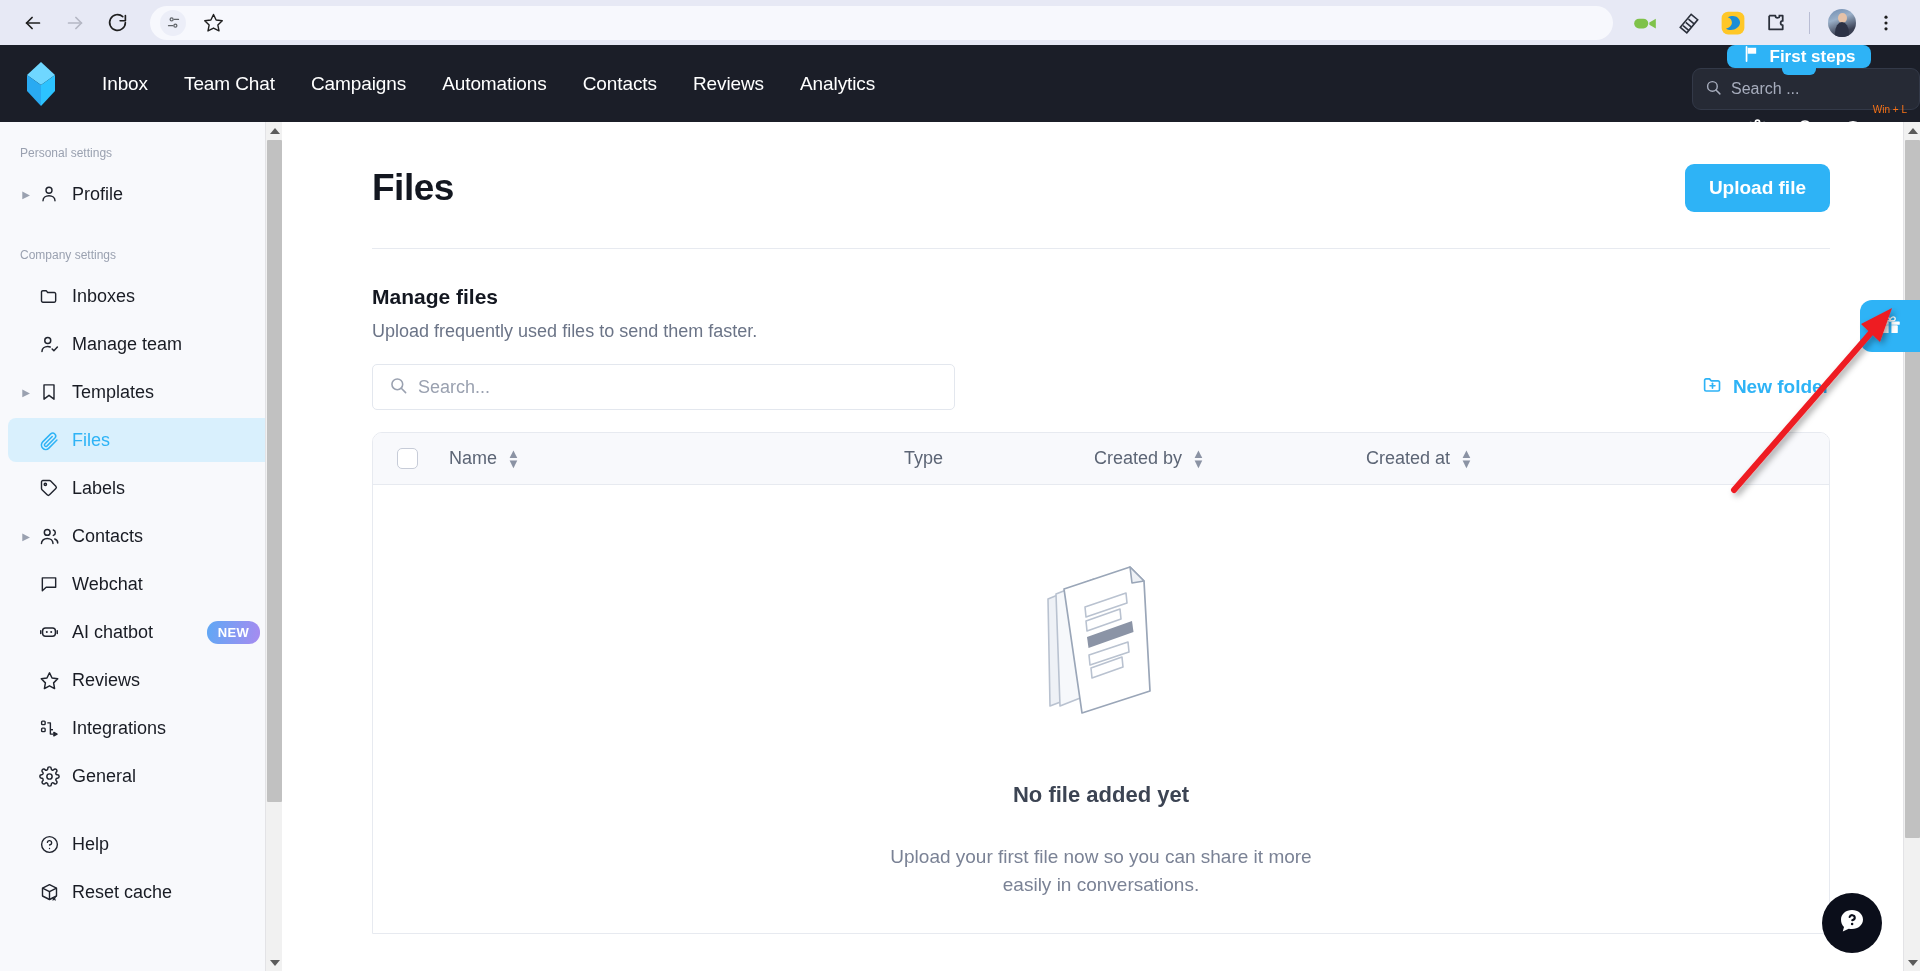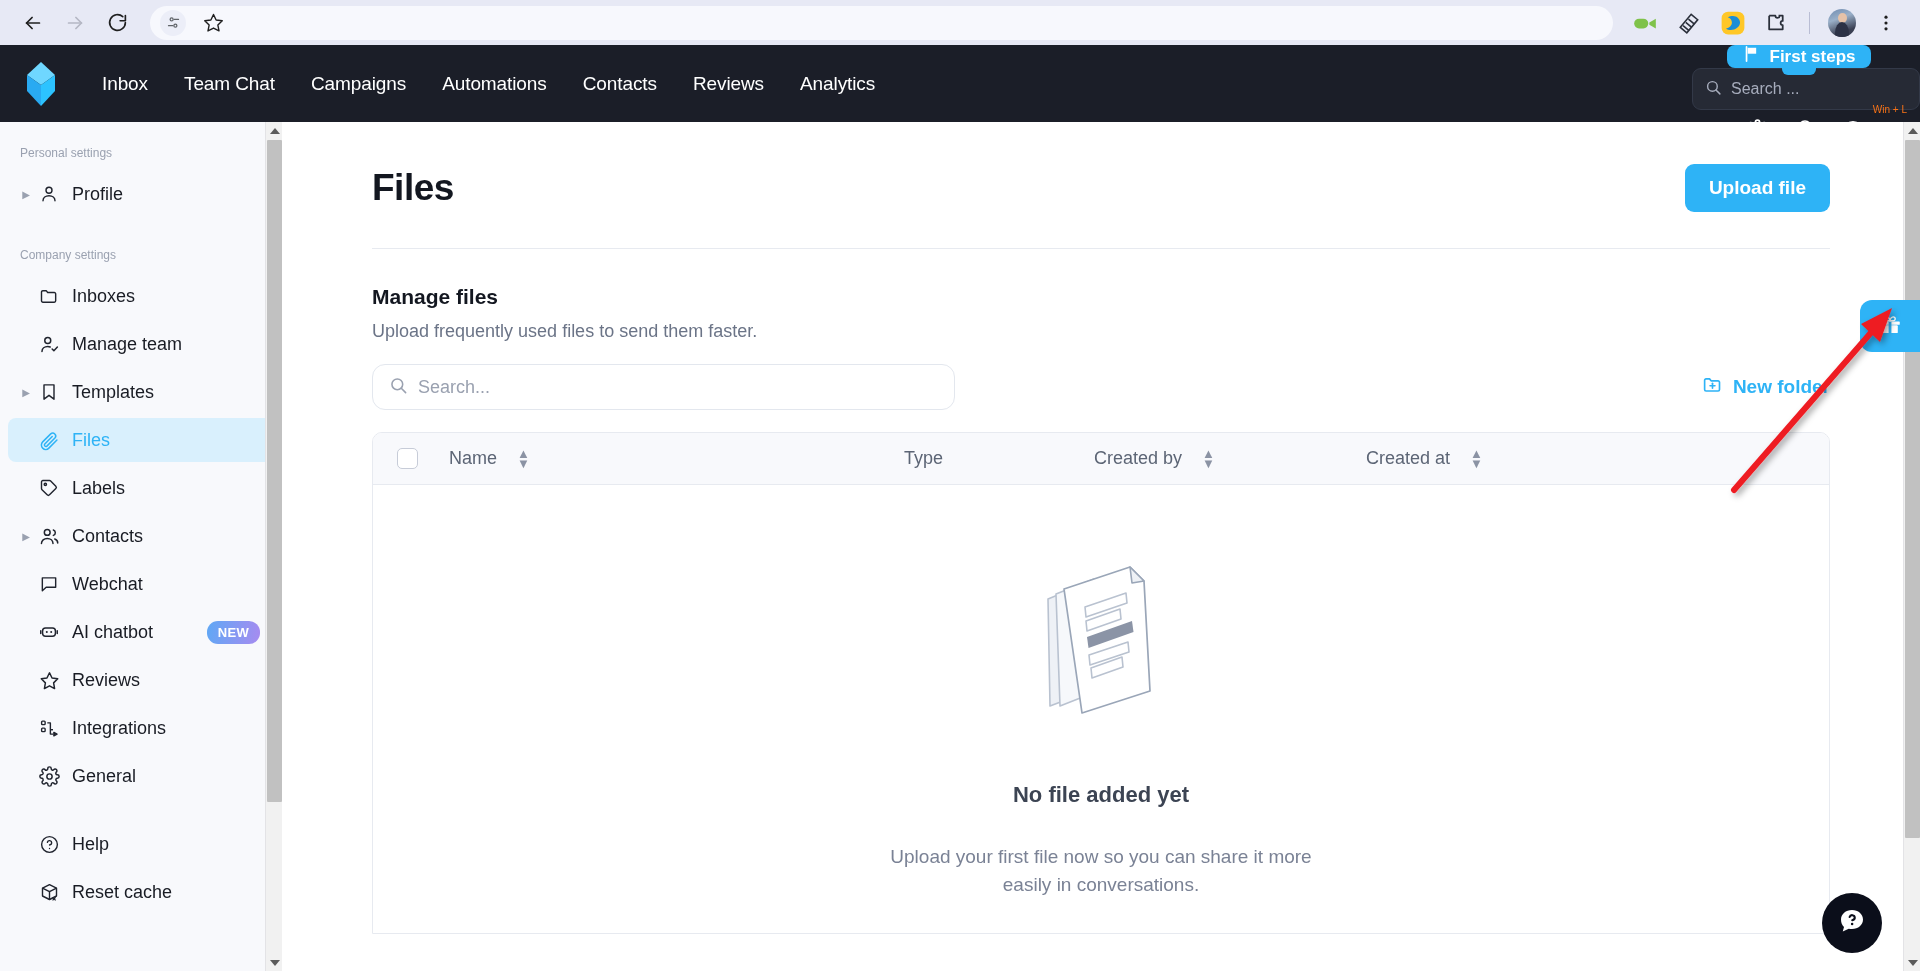--- a/index.html
+++ b/index.html
@@ -223,21 +223,21 @@
   }
   .hr { height:1px; background:#e7eaf0; margin-top: 36px; margin-right: 50px;}
   .section-title { font-size: 21px; font-weight: bold; color:#131720; margin-top: 36px;}
   .section-sub { font-size: 18px; color:#6b7487; margin-top: 12px;}
   .tools-row {
     display:flex; align-items:center; justify-content:space-between;
     margin-top: 22px; padding-right: 50px;
   }
   .searchbox {
     width: 583px; height: 46px;
-    border:1px solid #e3e7ee; border-radius: 13px;
+    border:1px solid #e3e7ee; border-radius: 5px;
     display:flex; align-items:center; gap:10px;
     padding: 15px 16px;
     background:#fff;
   }
   .searchbox .ph { color:#9aa1b0; font-size:18px;}
   .new-folder {
     display:flex; align-items:center; gap:10px;
     color:#2eb3f6; font-size:19px; font-weight:bold; cursor:pointer;
   }
 
@@ -251,21 +251,21 @@
     background:#fff;
   }
   .thead {
     display:flex; align-items:center;
     height: 52px;
     background:#f8f9fc;
     border-bottom:1px solid #e7eaf0;
     color:#5c6575; font-size:18px;
     padding-left: 24px;
   }
-  .th { display:flex; align-items:center; gap:20px; }
+  .th { display:flex; align-items:center; gap:10px; }
   .th-check { width: 52px; }
   .chk {
     width:21px; height:21px; border:1.5px solid #c7ccd8; border-radius:5px; background:#fff;
     cursor:pointer;
   }
   .th-name { width: 455px; }
   .th-type { width: 190px; }
   .th-createdby { width: 272px; }
   .th-createdat { width: 260px; }
   .sorter { color:#8b93a4; line-height:0.75; font-size: 13px; display:flex; flex-direction:column;}

